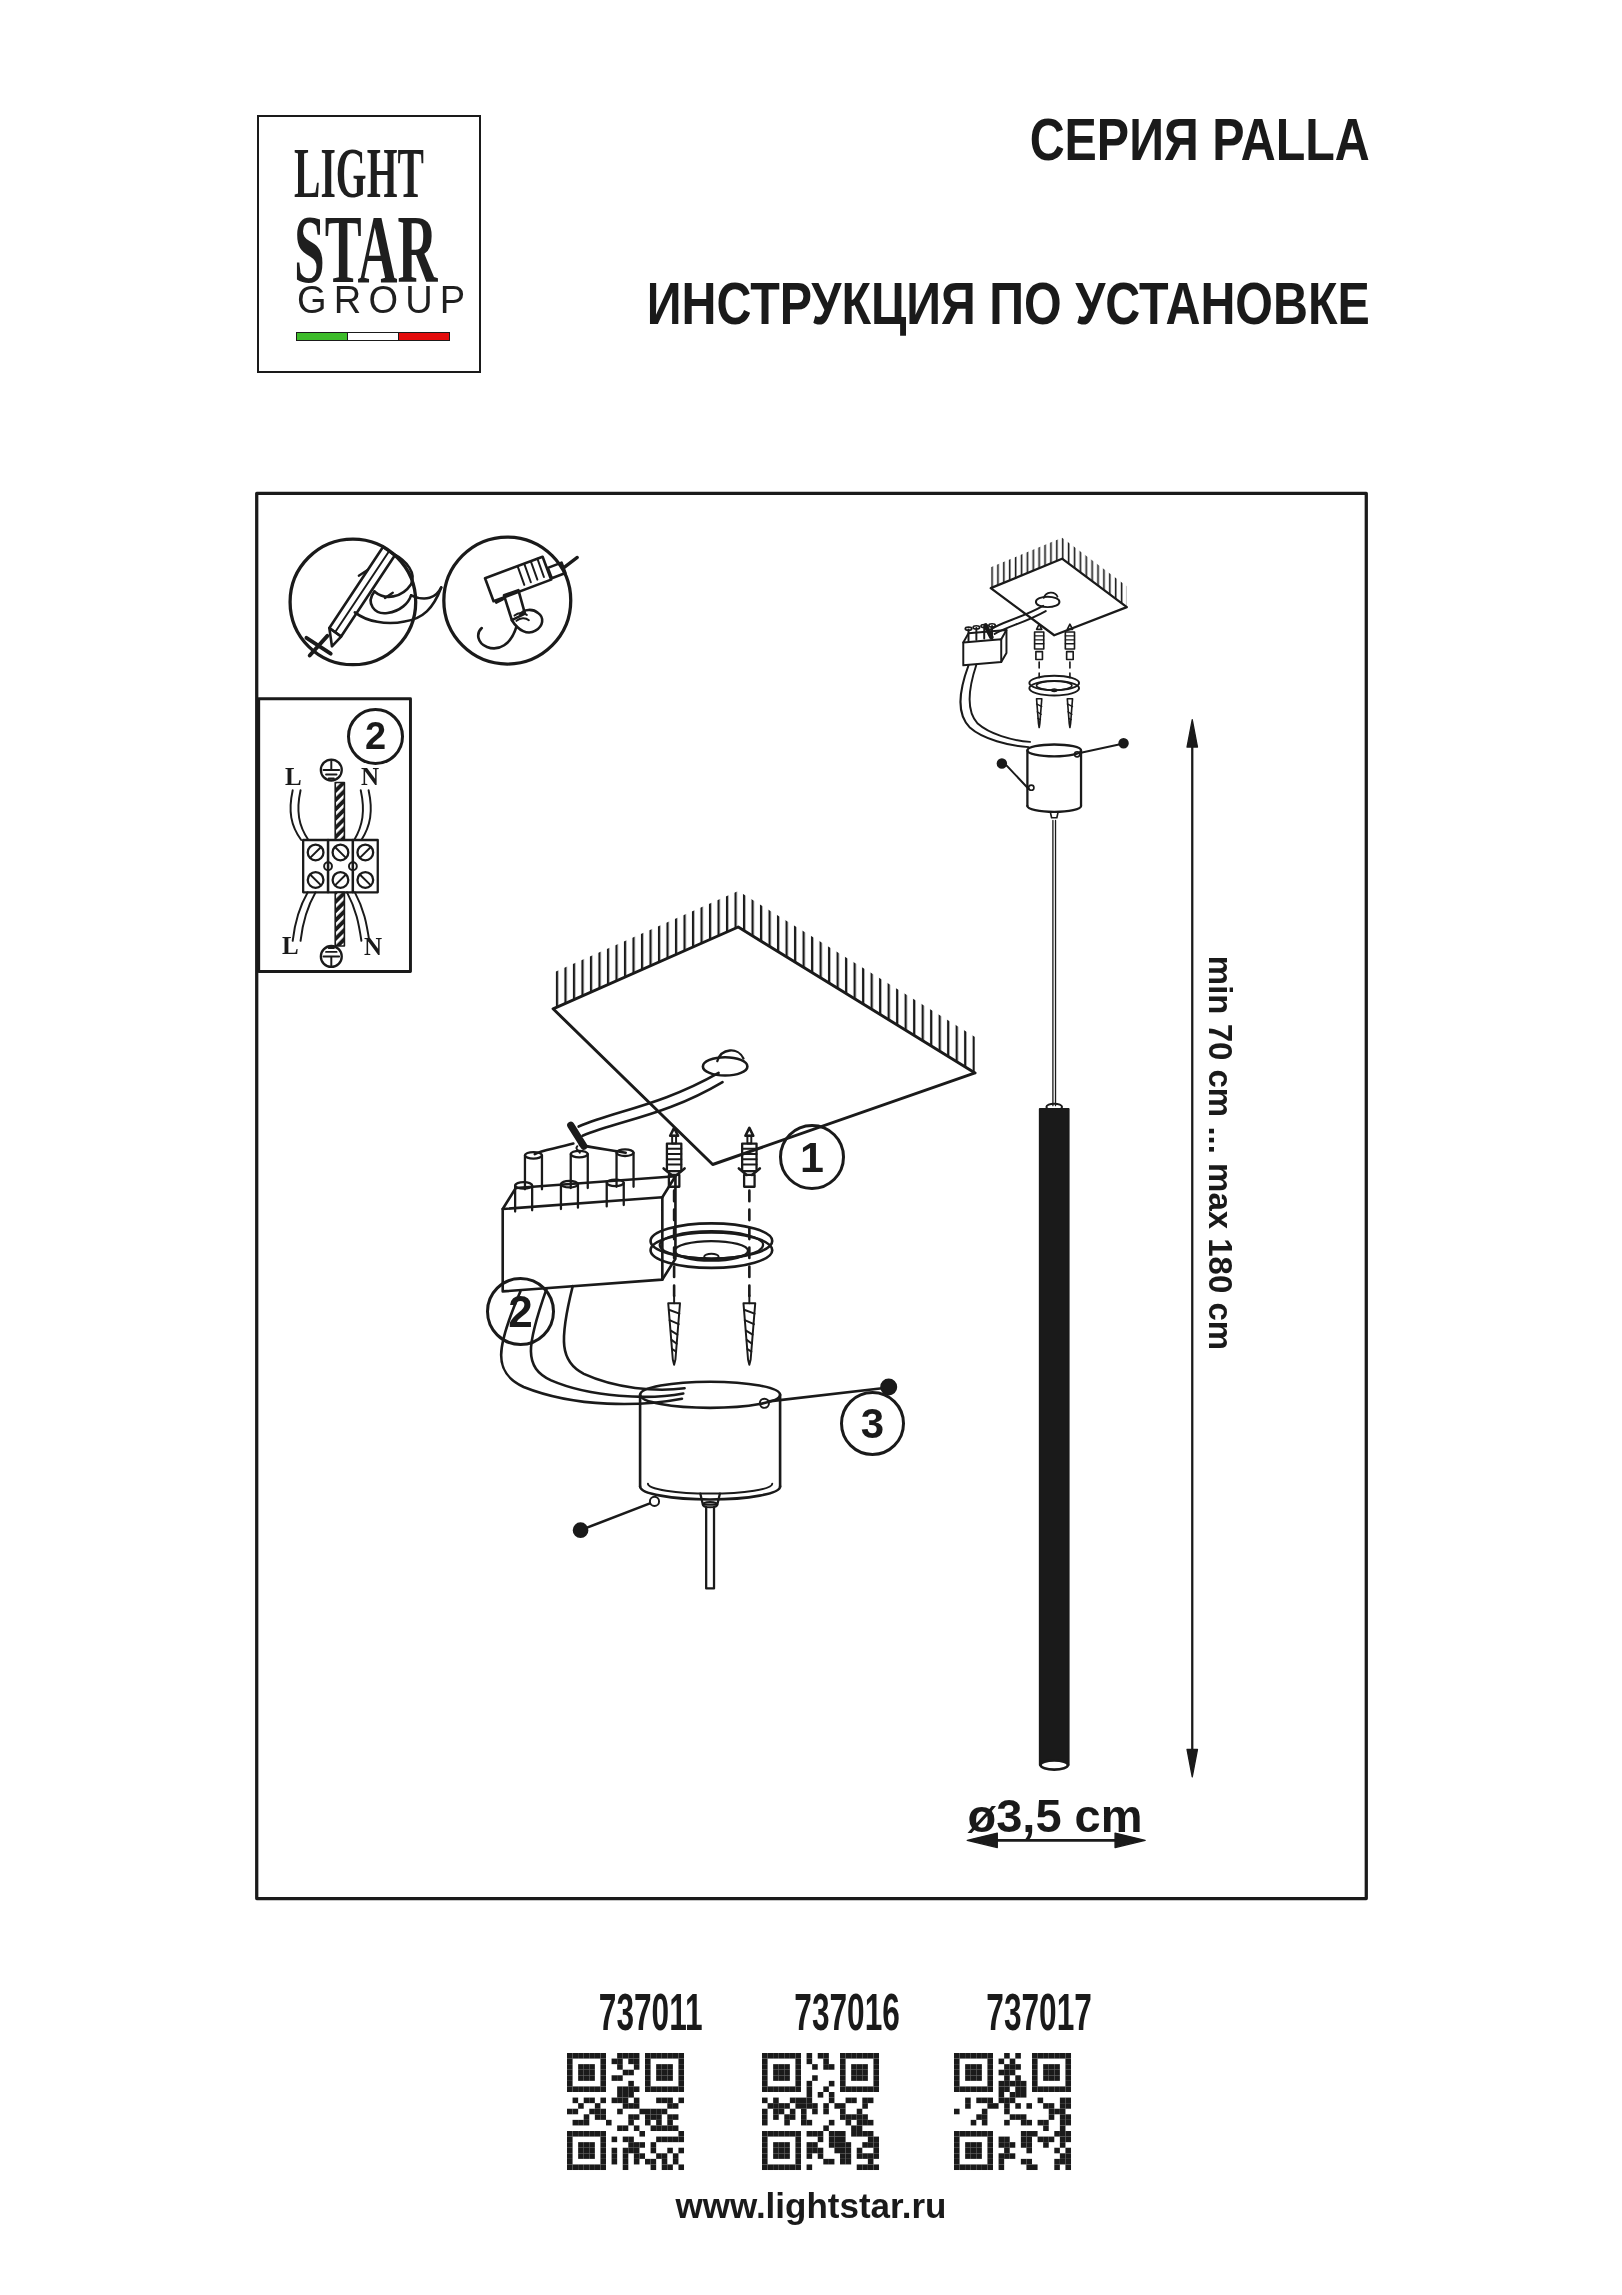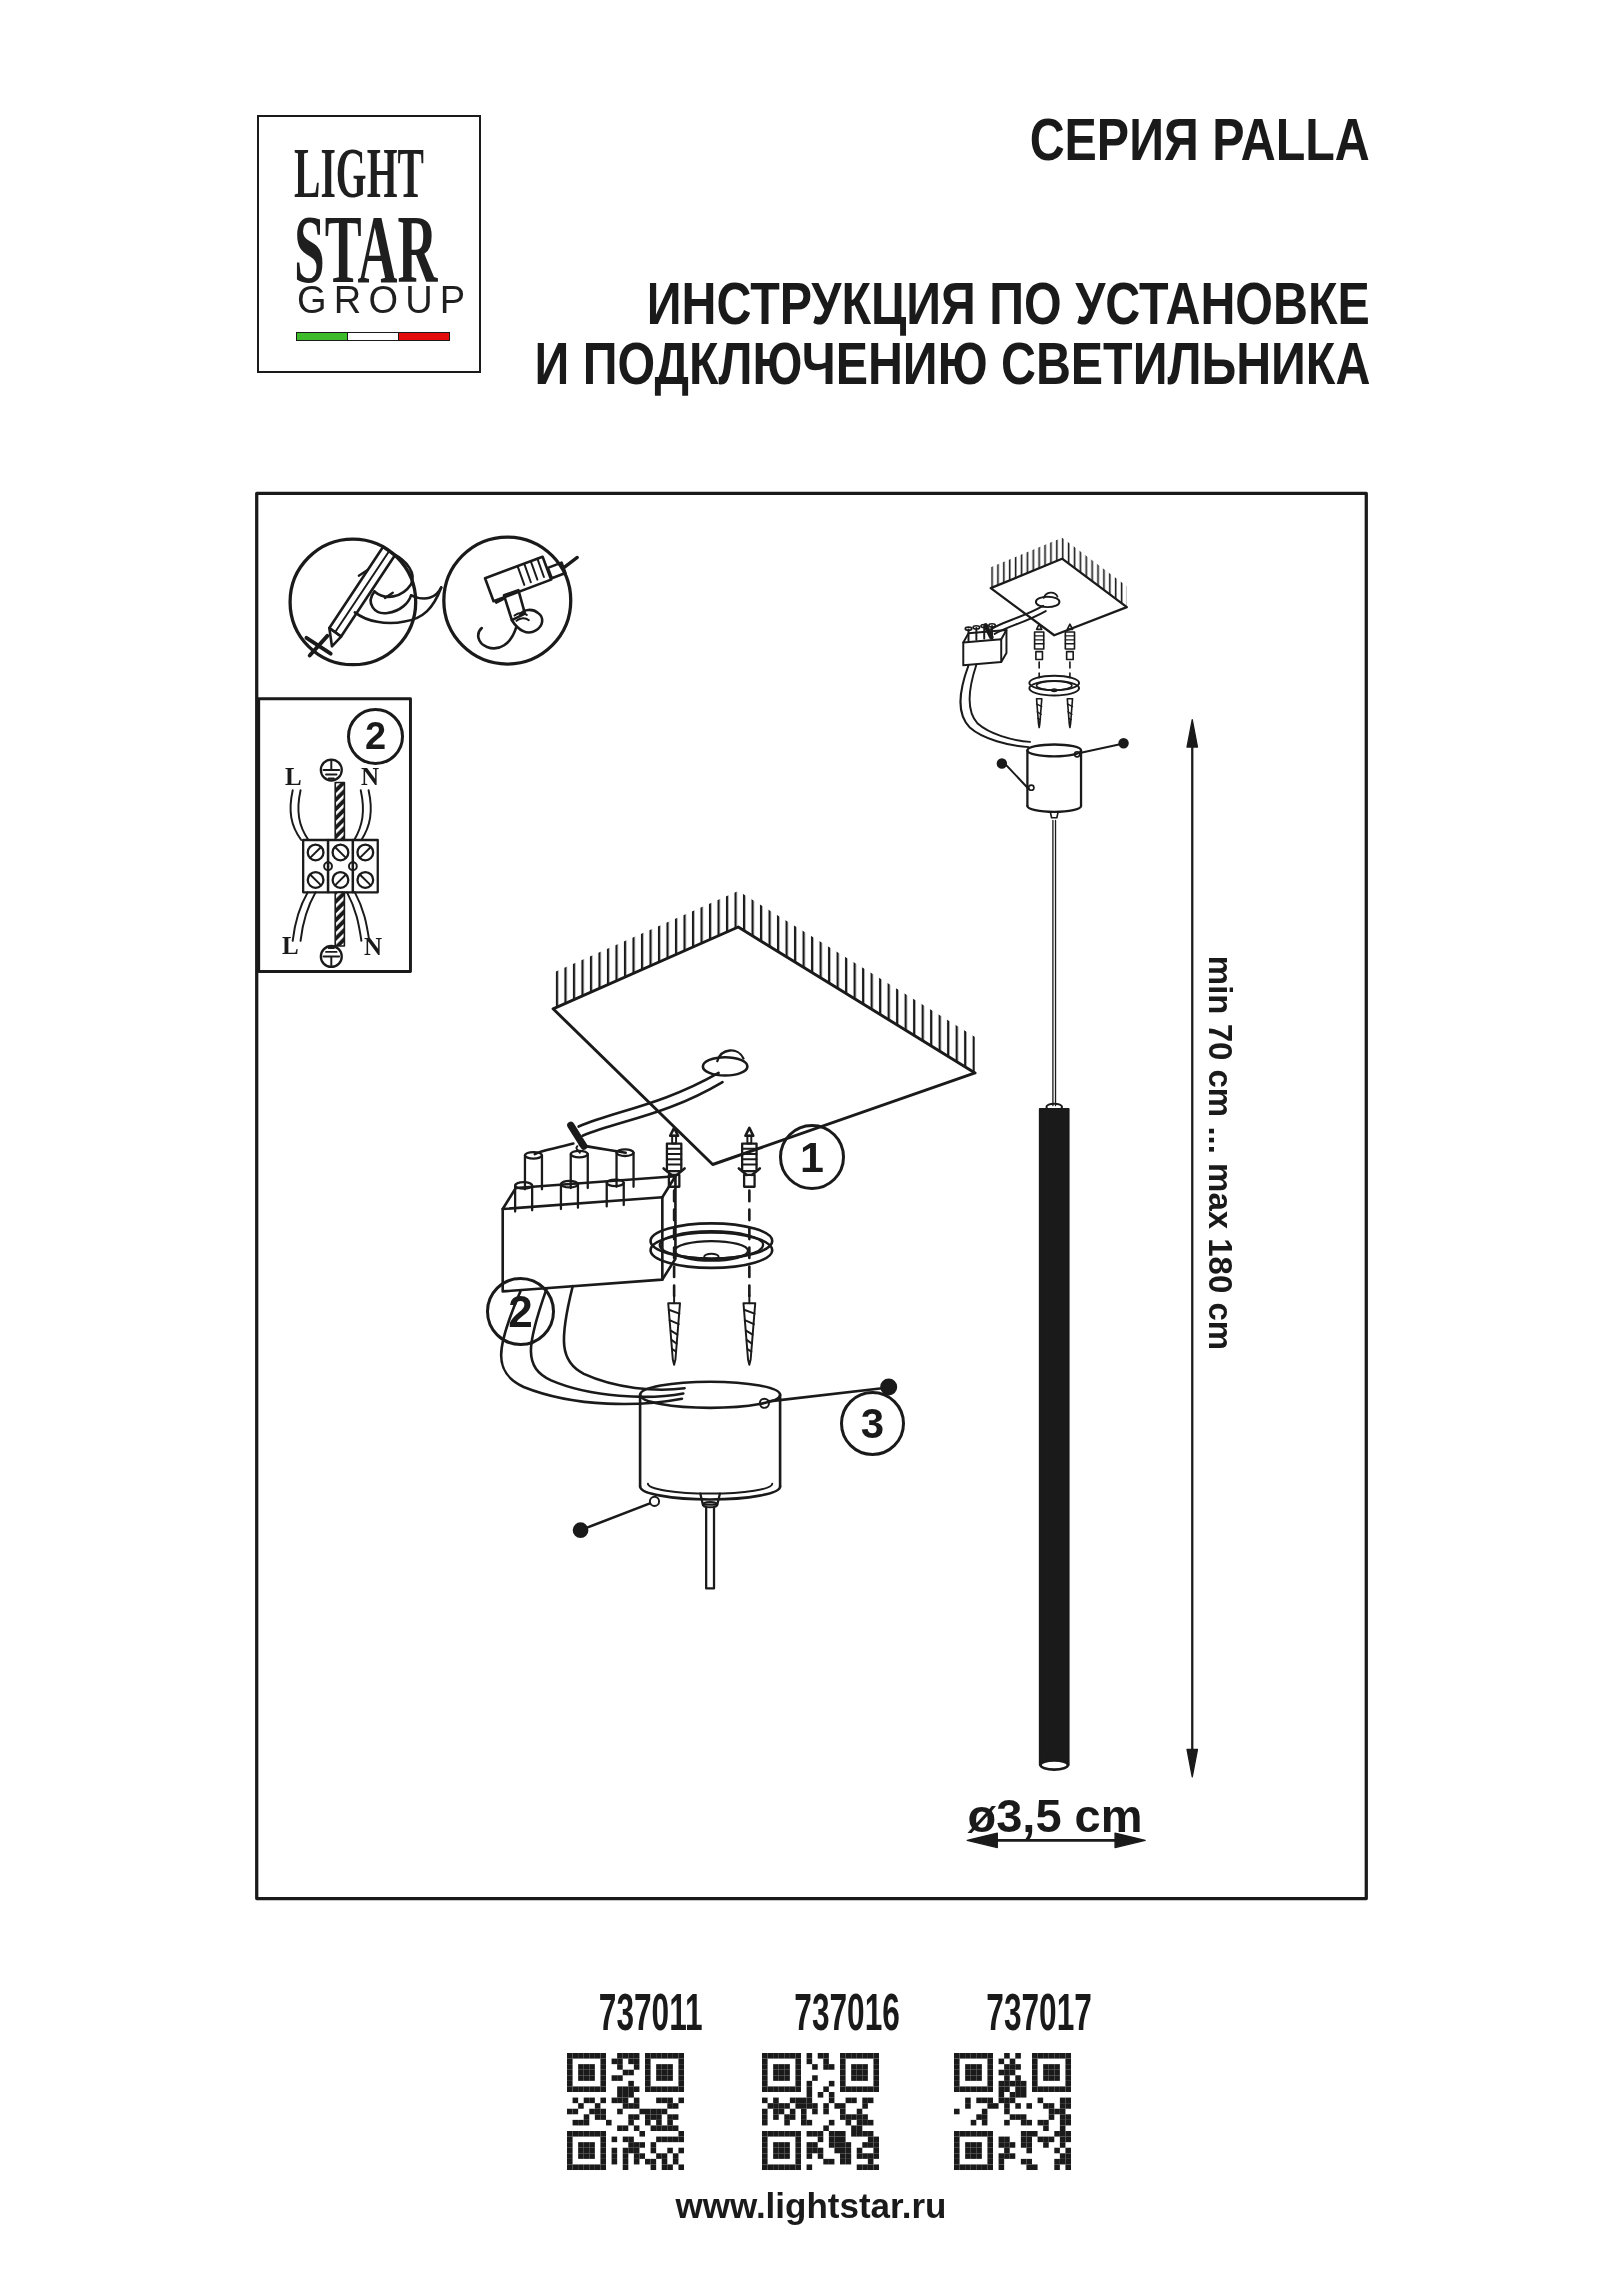--- a/index.html
+++ b/index.html
@@ -38,23 +38,20 @@
       <div style="flex:1;background:#ffffff;border-left:1.3px solid #1a1a1a;border-right:1.3px solid #1a1a1a;"></div>
       <div style="flex:1;background:#e30c0c;"></div>
     </div>
   </div>
 
   <div class="abs hdr" style="right:253px;top:110px;">
     <span class="cond">СЕРИЯ PALLA</span>
   </div>
   <div class="abs hdr" style="right:253px;top:274px;">
     <span class="cond">ИНСТРУКЦИЯ ПО УСТАНОВКЕ</span>
-  </div>
-  <div class="abs hdr" style="right:253px;top:334px;">
-    <span class="cond">И ПОДКЛЮЧЕНИЮ СВЕТИЛЬНИКА</span>
   </div>
 
   <svg class="abs" style="left:0;top:0;" width="1623" height="2295" viewBox="0 0 2480 3508">
     <defs>
       <pattern id="teeth" width="13" height="60" patternUnits="userSpaceOnUse">
         <line x1="6" y1="0" x2="6" y2="60" stroke="#1a1a1a" stroke-width="3.5"></line>
       </pattern>
       <pattern id="teethS" width="9" height="34" patternUnits="userSpaceOnUse">
         <line x1="4" y1="0" x2="4" y2="34" stroke="#1a1a1a" stroke-width="2.5"></line>
       </pattern>

